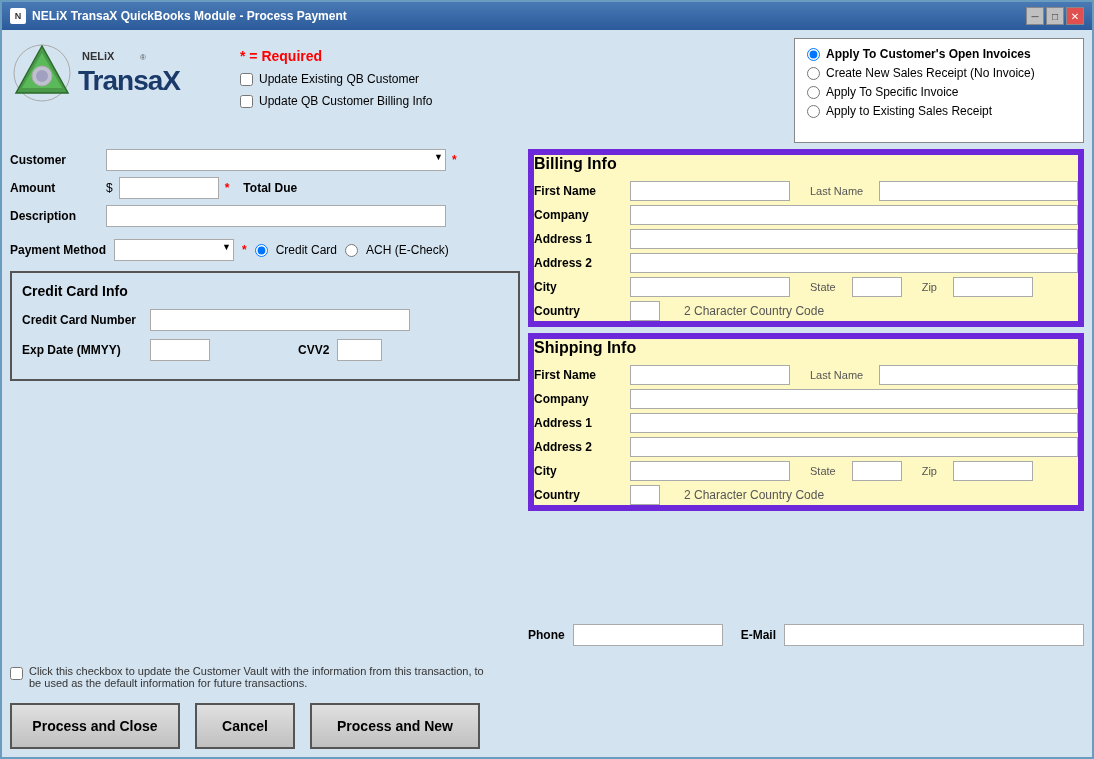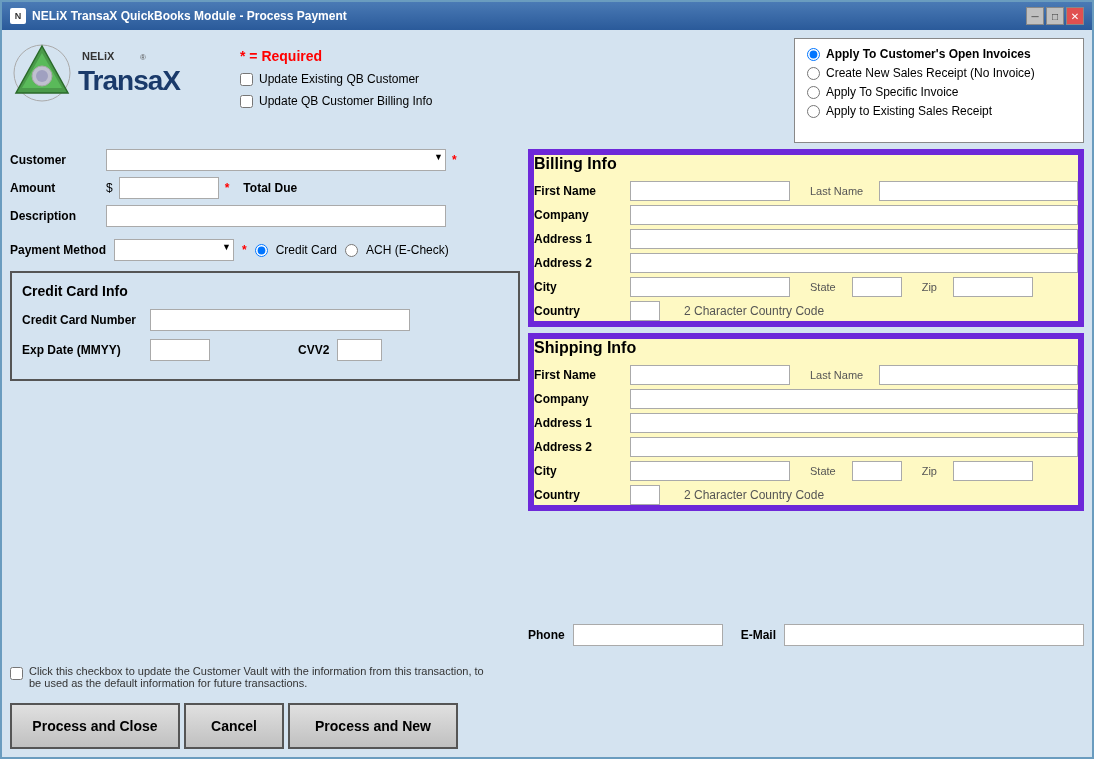--- a/index.html
+++ b/index.html
@@ -271,21 +271,21 @@
     .vault-checkbox-row {
       display: flex;
       align-items: flex-start;
       gap: 6px;
       max-width: 480px;
       font-size: 11px;
       color: #333;
     }
     .action-buttons {
       display: flex;
-      gap: 4px;
+      gap: 15px;
       flex-shrink: 0;
     }
     .action-btn {
       height: 46px;
       padding: 0 16px;
       font-size: 14px;
       font-weight: bold;
       border: 2px solid #555;
       background: linear-gradient(to bottom, #e0e0e0, #c0c0c0);
       cursor: pointer;

